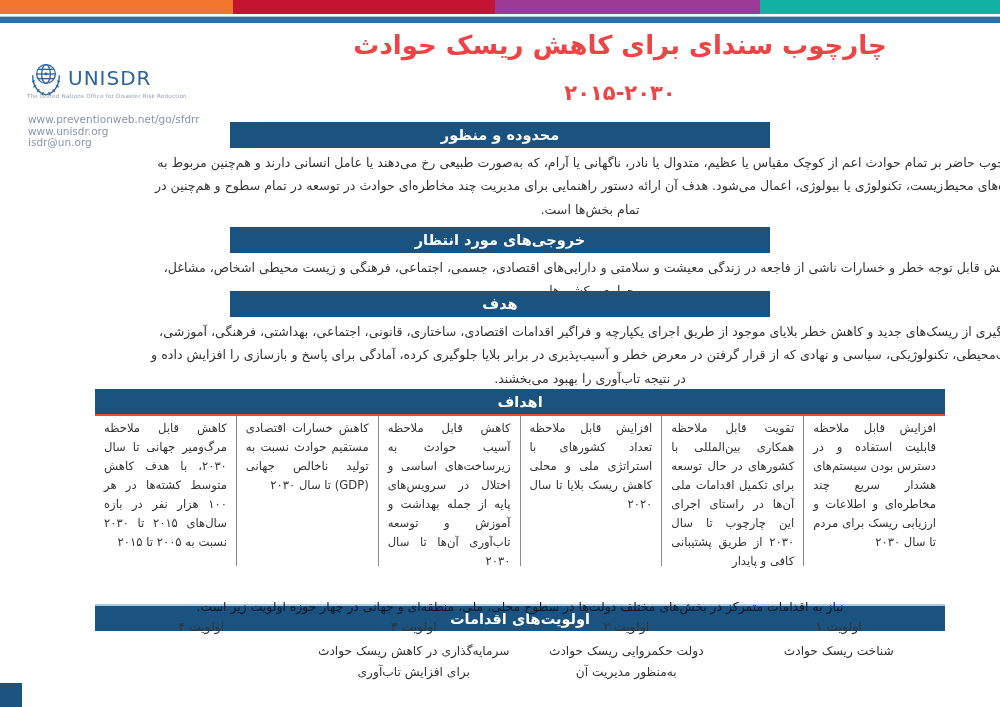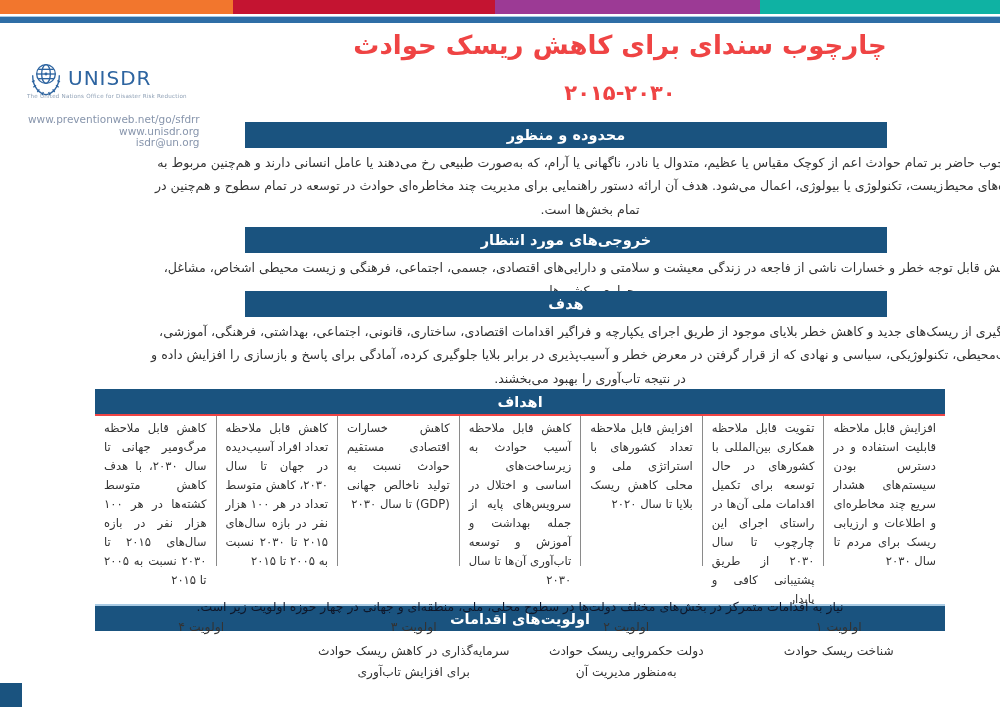--- a/index.html
+++ b/index.html
@@ -17,33 +17,33 @@
   .rule-light{position:absolute;top:16px;left:0;width:1000px;height:1px;background:#A9CBE4;}
   .rule-blue{position:absolute;top:17px;left:0;width:1000px;height:6px;background:#2E6EA6;}
 
   
   .emblem{position:absolute;left:26px;top:58px;width:40px;height:40px;}
   .logo-text{position:absolute;left:68px;top:66px;font-size:20px;letter-spacing:1px;
     color:#2D64A0;font-weight:400;}
   .logo-tagline{position:absolute;left:27px;top:93px;font-size:5.6px;color:#8FA0B5;
     letter-spacing:.2px;white-space:nowrap;}
   .links{position:absolute;left:28px;top:114px;font-size:10.5px;line-height:11.5px;
-    color:#8795AC;text-align:right;}
+    color:#8795AC;text-align:left;}
   .links div{cursor:pointer;}
 
   
   .title-wrap{position:absolute;left:300px;top:28px;width:640px;text-align:center;
     color:#ef4444;font-weight:bold;}
   .title-line1{font-size:26px;line-height:34px;}
   .title-line2{font-size:21px;line-height:30px;margin-top:16px;}
 
   
   .bar{position:absolute;background:#1A537F;color:#ffffff;font-weight:bold;
     font-size:14.5px;text-align:center;display:flex;align-items:center;justify-content:center;}
-  .bar-narrow{left:245px;width:642px;height:26px;}
+  .bar-narrow{left:230px;width:540px;height:26px;}
   .bar-wide{left:95px;width:850px;height:25px;}
   #bar-scope{top:122px;}
   #bar-outcome{top:227px;}
   #bar-goal{top:291px;}
   #bar-targets{top:389px;border-bottom:2px solid #ef4444;}
   #bar-priorities{top:569px;border-top:2px solid #A9CBE4;margin-top:35px;}
 
   
   .body-text{position:absolute;left:150px;width:880px;text-align:center;
     color:#333333;font-size:12.6px;line-height:23.3px;direction:rtl;}
@@ -125,21 +125,20 @@
 
   <div class="bar bar-wide" id="bar-targets" dir="rtl">
     <span>اهداف</span>
   </div>
   <div class="targets-cols">
     <div class="target-col">افزایش قابل ملاحظه قابلیت استفاده و در دسترس بودن سیستم‌های هشدار سریع چند مخاطره‌ای و اطلاعات و ارزیابی ریسک برای مردم تا سال ۲۰۳۰</div>
     <div class="target-col">تقویت قابل ملاحظه همکاری بین‌المللی با کشورهای در حال توسعه برای تکمیل اقدامات ملی آن‌ها در راستای اجرای این چارچوب تا سال ۲۰۳۰ از طریق پشتیبانی کافی و پایدار</div>
     <div class="target-col">افزایش قابل ملاحظه تعداد کشورهای با استراتژی ملی و محلی کاهش ریسک بلایا تا سال ۲۰۲۰</div>
     <div class="target-col">کاهش قابل ملاحظه آسیب حوادث به زیرساخت‌های اساسی و اختلال در سرویس‌های پایه از جمله بهداشت و آموزش و توسعه تاب‌آوری آن‌ها تا سال ۲۰۳۰</div>
     <div class="target-col">کاهش خسارات اقتصادی مستقیم حوادث نسبت به تولید ناخالص جهانی (GDP) تا سال ۲۰۳۰</div>
-    <div class="target-col">کاهش قابل ملاحظه تعداد افراد آسیب‌دیده در جهان تا سال ۲۰۳۰، کاهش متوسط تعداد در هر ۱۰۰ هزار نفر در بازه سال‌های ۲۰۱۵ تا ۲۰۳۰ نسبت به ۲۰۰۵ تا ۲۰۱۵</div>
     <div class="target-col">کاهش قابل ملاحظه مرگ‌ومیر جهانی تا سال ۲۰۳۰، با هدف کاهش متوسط کشته‌ها در هر ۱۰۰ هزار نفر در بازه سال‌های ۲۰۱۵ تا ۲۰۳۰ نسبت به ۲۰۰۵ تا ۲۰۱۵</div>
   </div>
 
   <div class="bar bar-wide" id="bar-priorities" dir="rtl">
     <span>اولویت‌های اقدامات</span>
   </div>
   <div class="prio-intro">نیاز به اقدامات متمرکز در بخش‌های مختلف دولت‌ها در سطوح محلی، ملی، منطقه‌ای و جهانی در چهار حوزه اولویت زیر است.</div>
   <div class="prio-grid">
     <div class="prio-col">
       <div class="prio-title">اولویت ۱</div>

